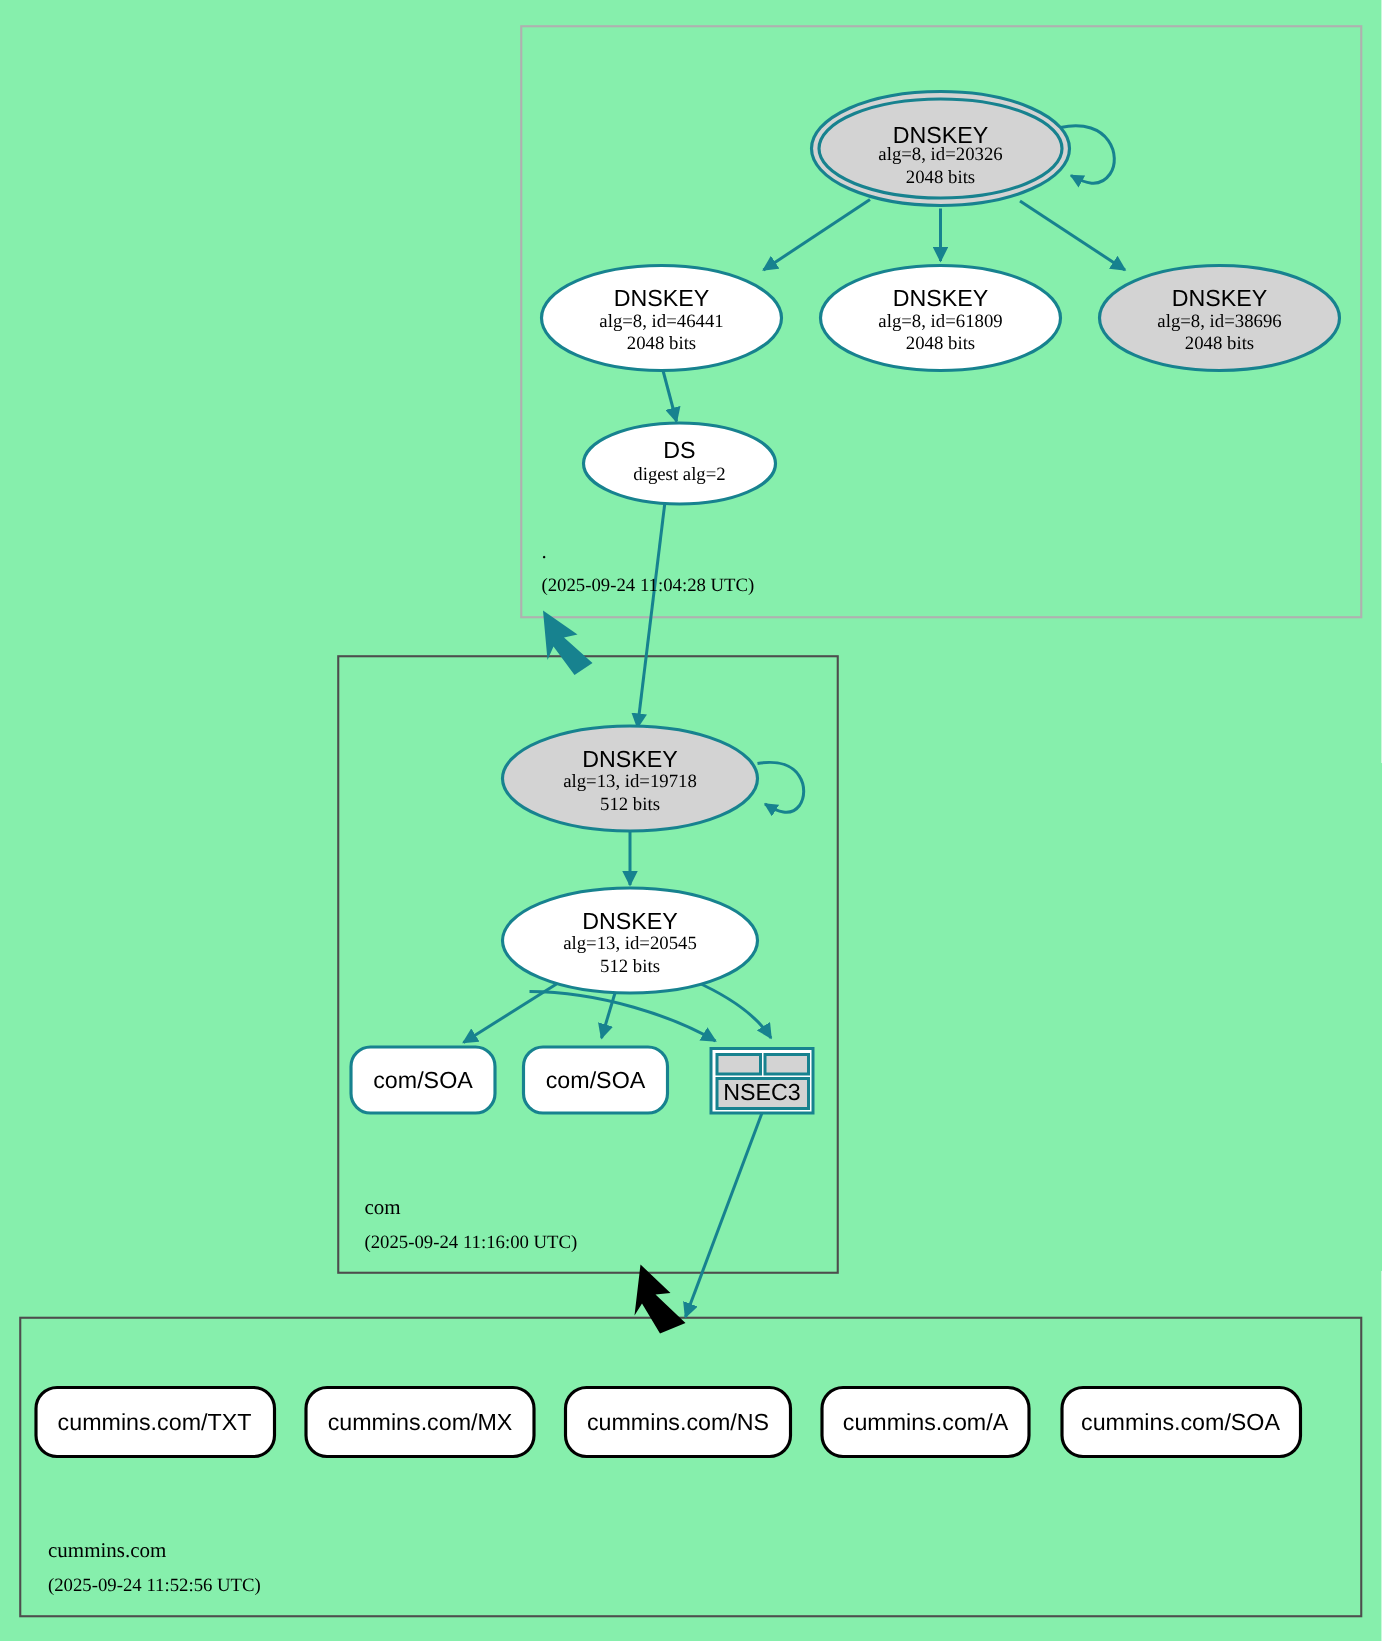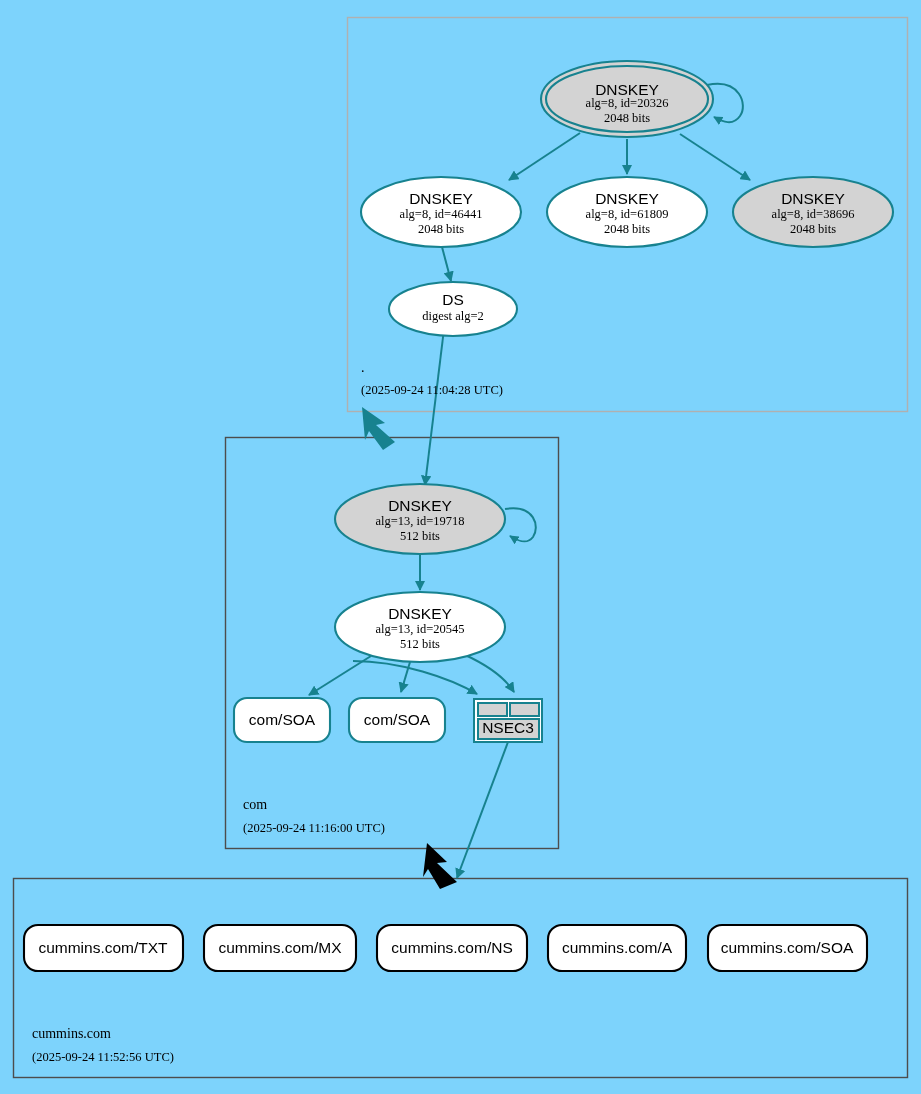--- a/index.html
+++ b/index.html
@@ -8,21 +8,21 @@
     padding: 0;
     background: #ffffff;
   }
   body {
     font-family: "Liberation Sans", sans-serif;
   }
   #canvas {
     position: relative;
     width: 921px;
     height: 1094px;
-    background: #7dd3fc;
+    background: #86efac;
     overflow: hidden;
   }
   svg#graph {
     position: absolute;
     left: 0;
     top: 0;
     width: 921px;
     height: 1094px;
   }
   .zone-box {

